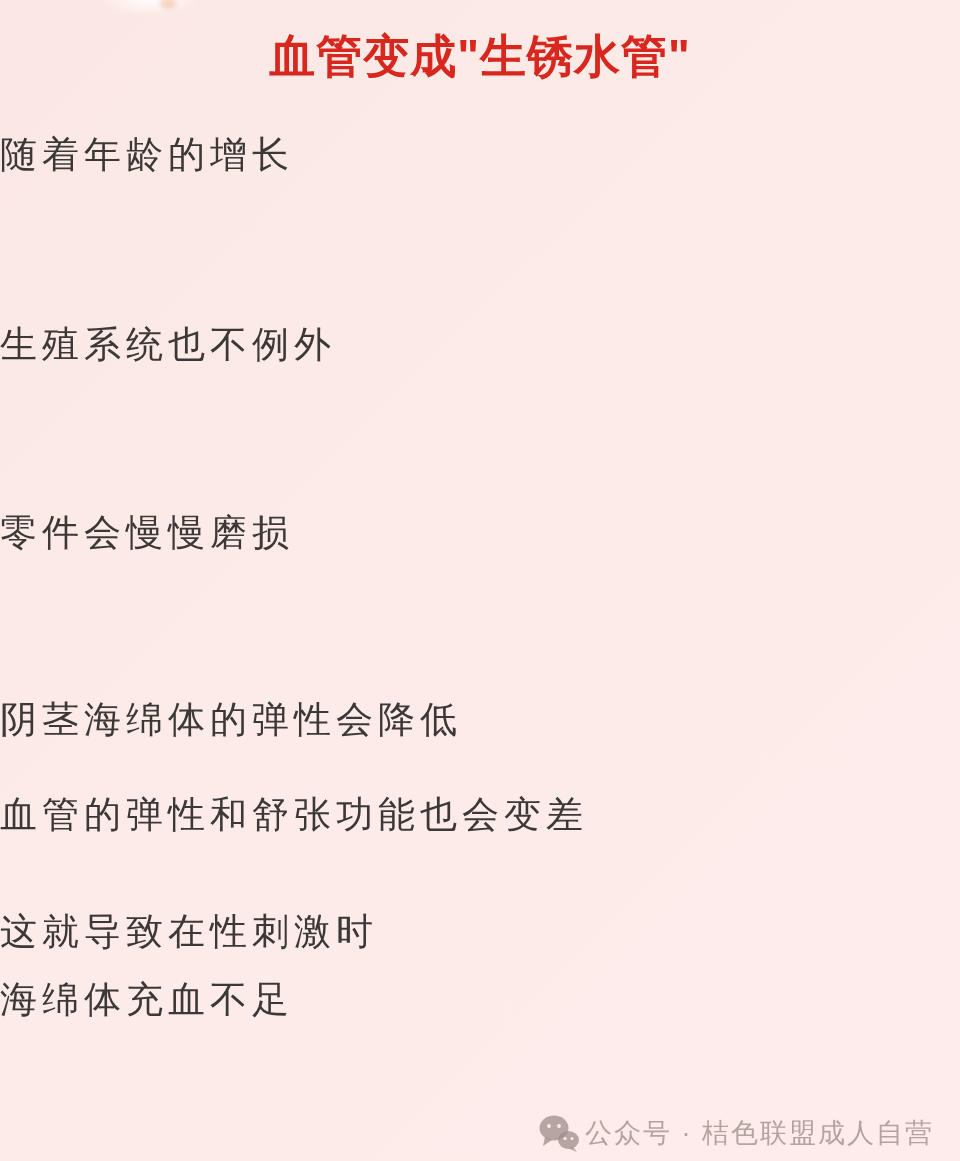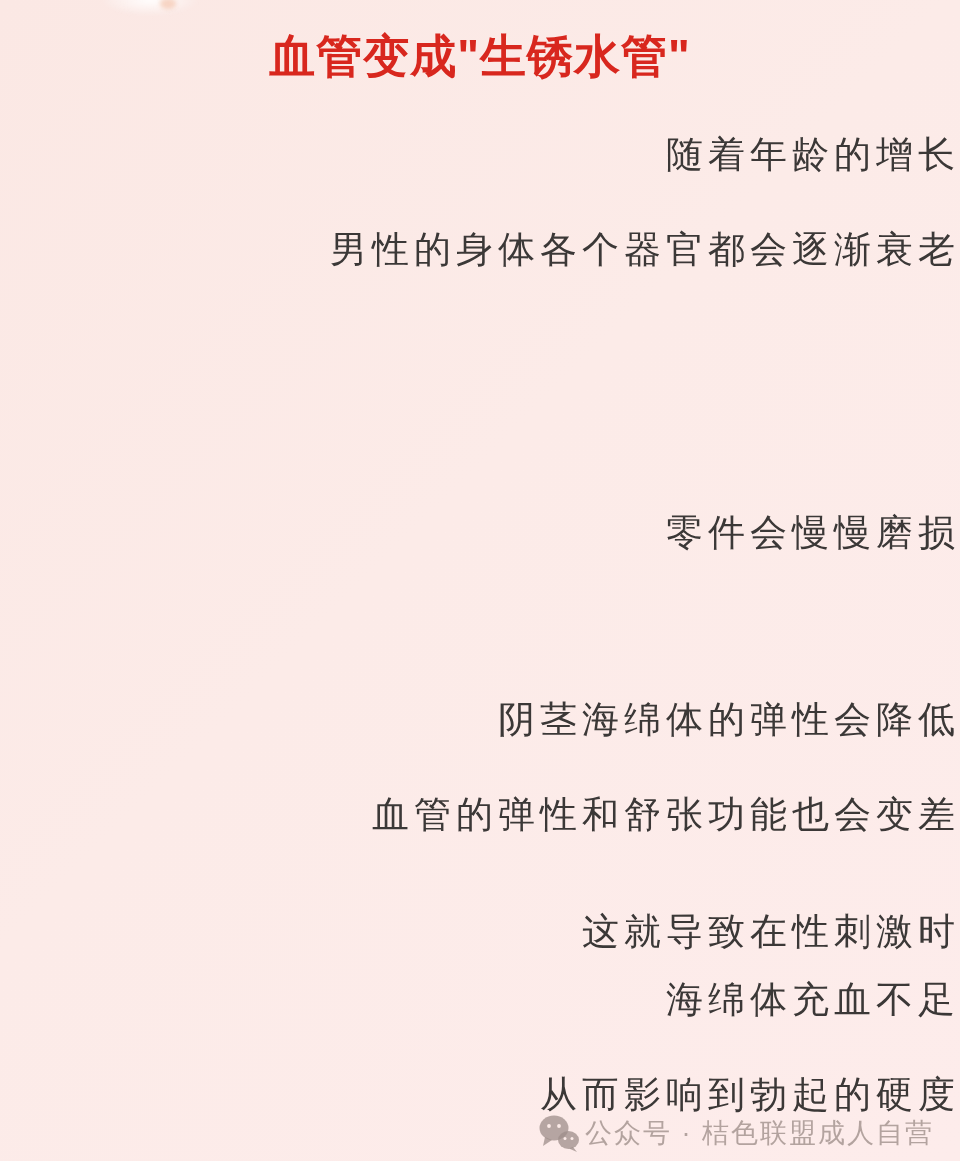--- a/index.html
+++ b/index.html
@@ -49,21 +49,21 @@
     font-weight: 700;
     letter-spacing: 1px;
     color: #d8271e;
   }
   .line {
     position: absolute;
     left: 0;
     width: 100%;
     margin: 0;
     transform: translateY(-50%);
-    text-align: right;
+    text-align: left;
     font-size: 37px;
     font-weight: 400;
     letter-spacing: 5px;
     color: #3b3837;
   }
   .watermark {
     position: absolute;
     right: 26px;
     top: 1114px;
     display: flex;
@@ -86,27 +86,26 @@
 <body>
 
 <div class="page">
 
   <div class="blob"></div>
   <div class="blob-dot"></div>
 
   <h1 class="title" style="top:57px">血管变成"生锈水管"</h1>
 
   <p class="line" style="top:155px">随着年龄的增长</p>
-  <p class="line" style="top:250px">男性的身体各个器官都会逐渐衰老</p>
+  <p class="line" style="top:345px">生殖系统也不例外</p>
   <p class="line" style="top:533px">零件会慢慢磨损</p>
   <p class="line" style="top:720px">阴茎海绵体的弹性会降低</p>
   <p class="line" style="top:815px">血管的弹性和舒张功能也会变差</p>
   <p class="line" style="top:932px">这就导致在性刺激时</p>
   <p class="line" style="top:1000px">海绵体充血不足</p>
-  <p class="line" style="top:1095px">从而影响到勃起的硬度</p>
 
   <div class="watermark">
     <svg class="wechat-icon" viewBox="0 0 40 38" xmlns="http://www.w3.org/2000/svg">
 
       <g fill="rgba(158,142,137,0.75)">
         <ellipse cx="15" cy="14" rx="14.5" ry="12.5"></ellipse>
         <polygon points="6,23 4,32 13,26"></polygon>
 
         <ellipse cx="29.5" cy="26" rx="10.5" ry="9"></ellipse>
         <polygon points="34,33 38,38 30,34.5"></polygon>

